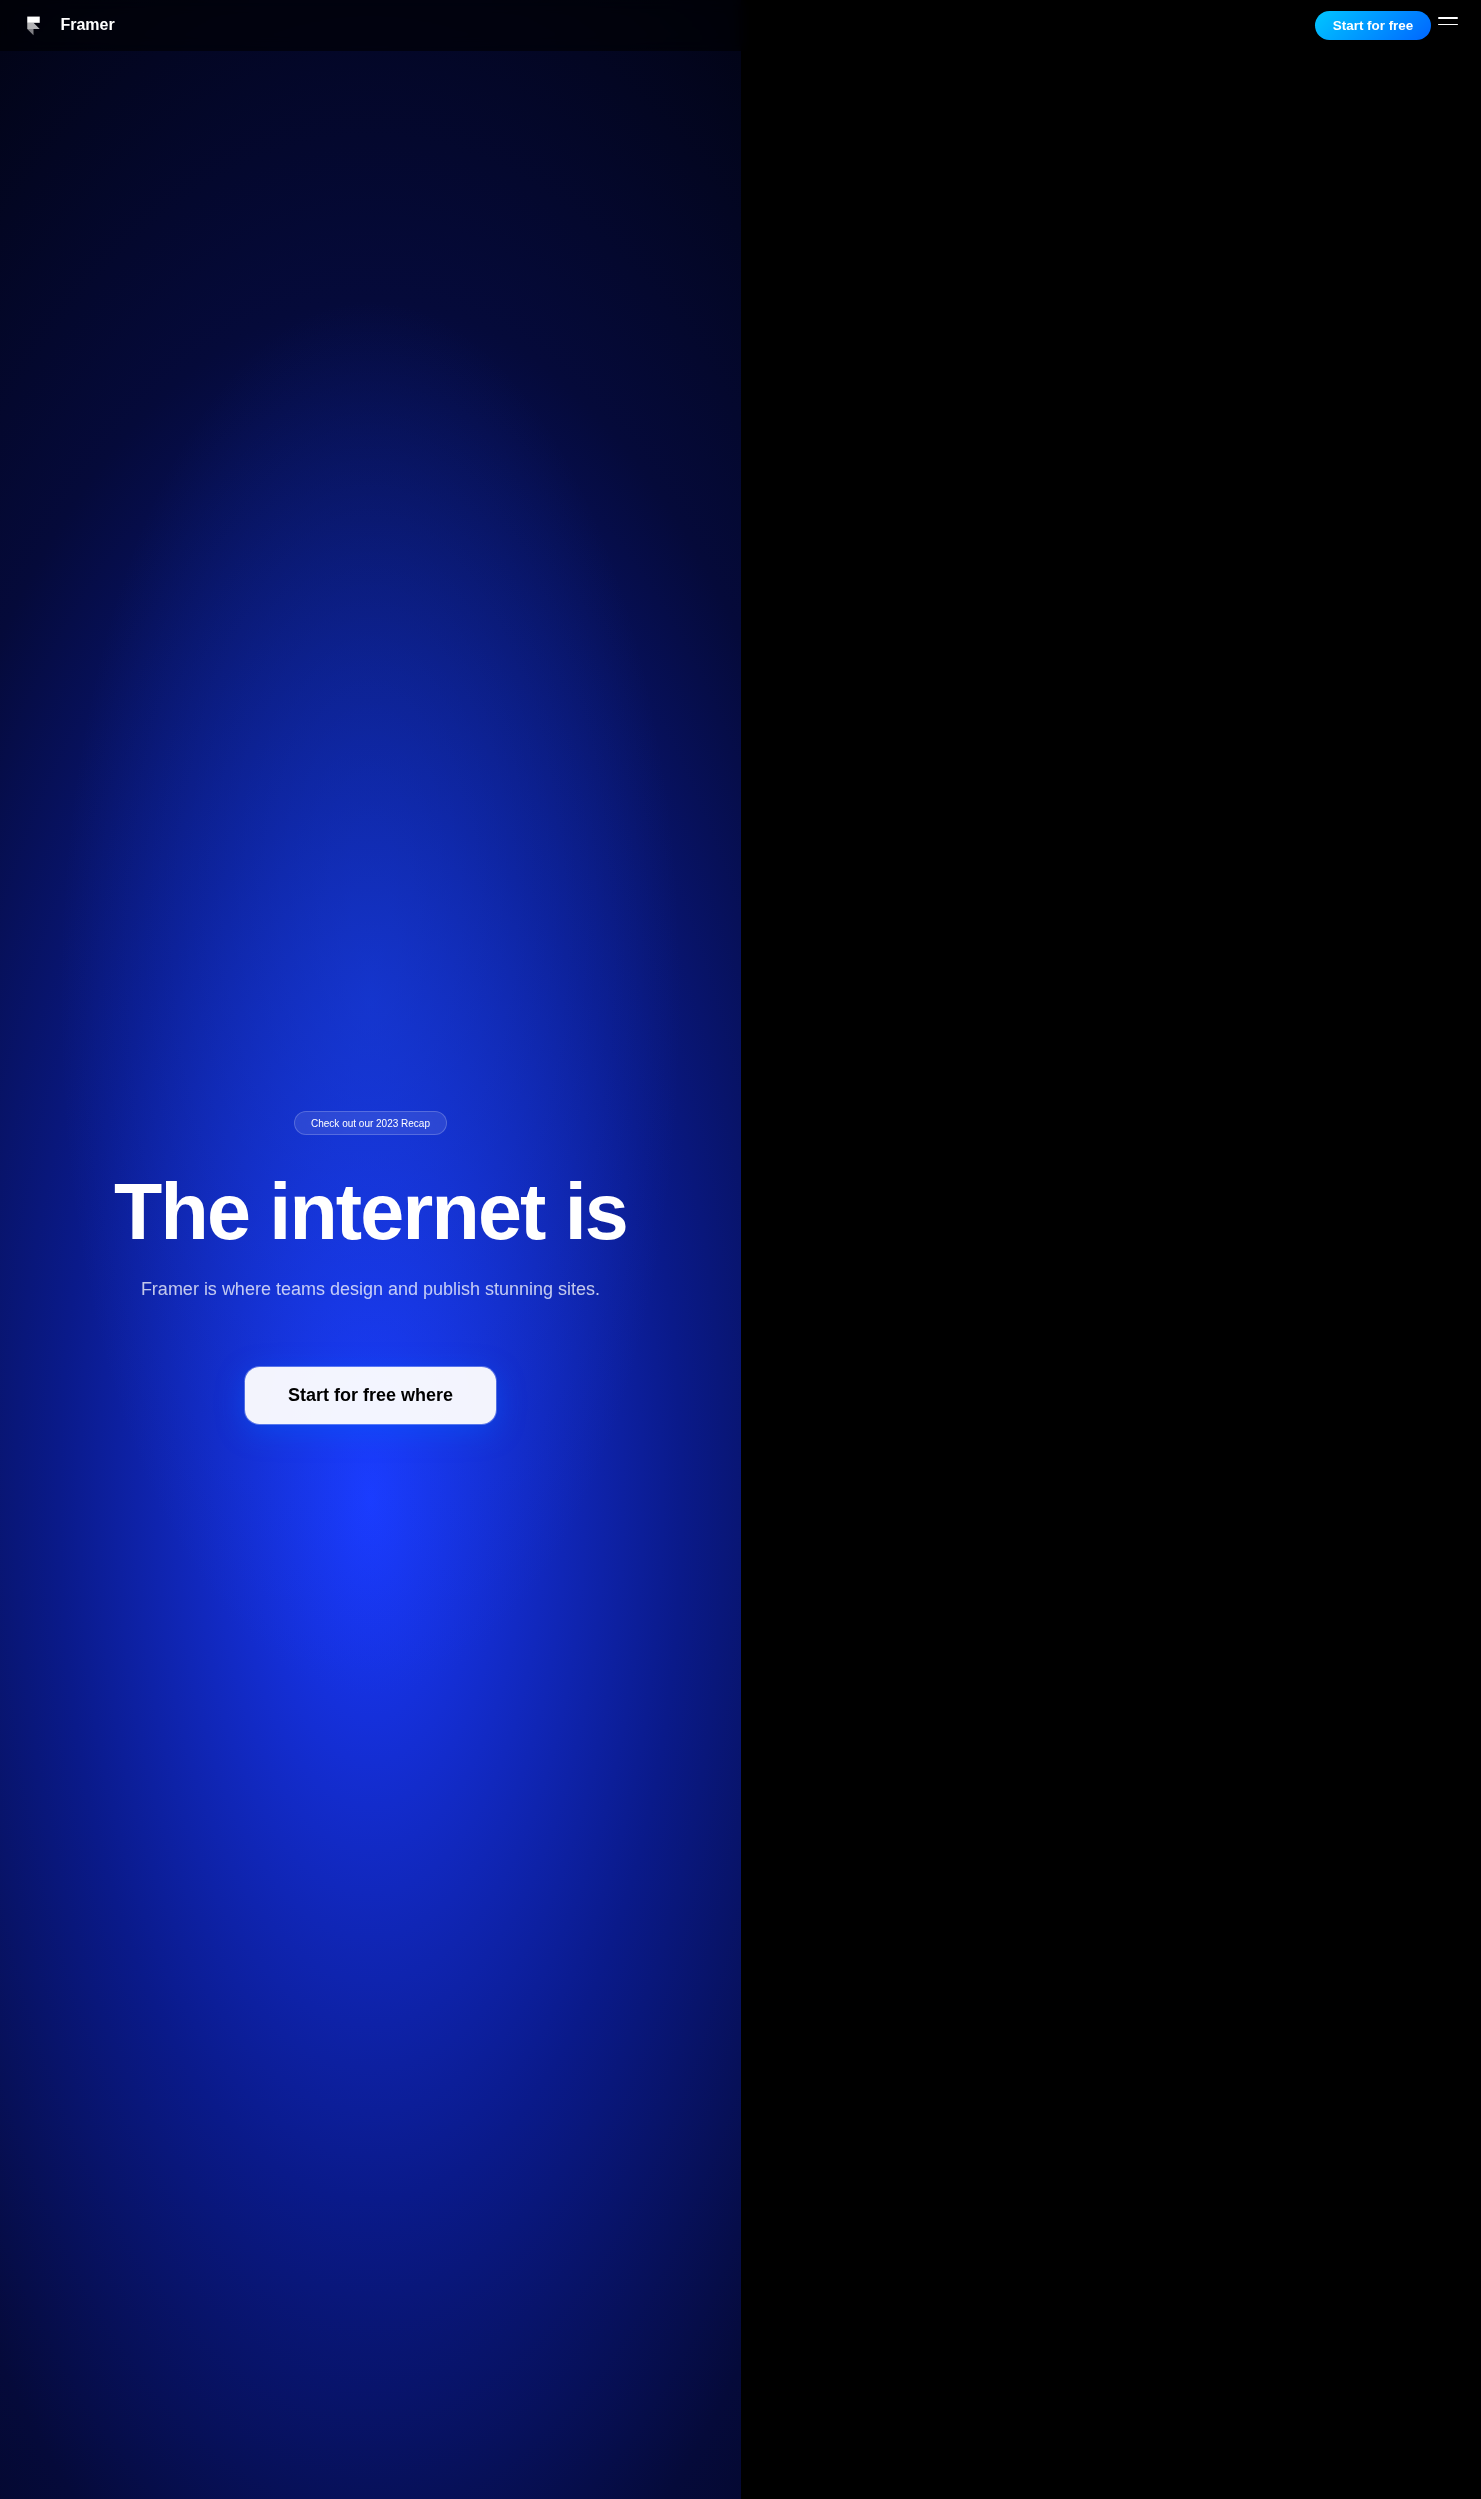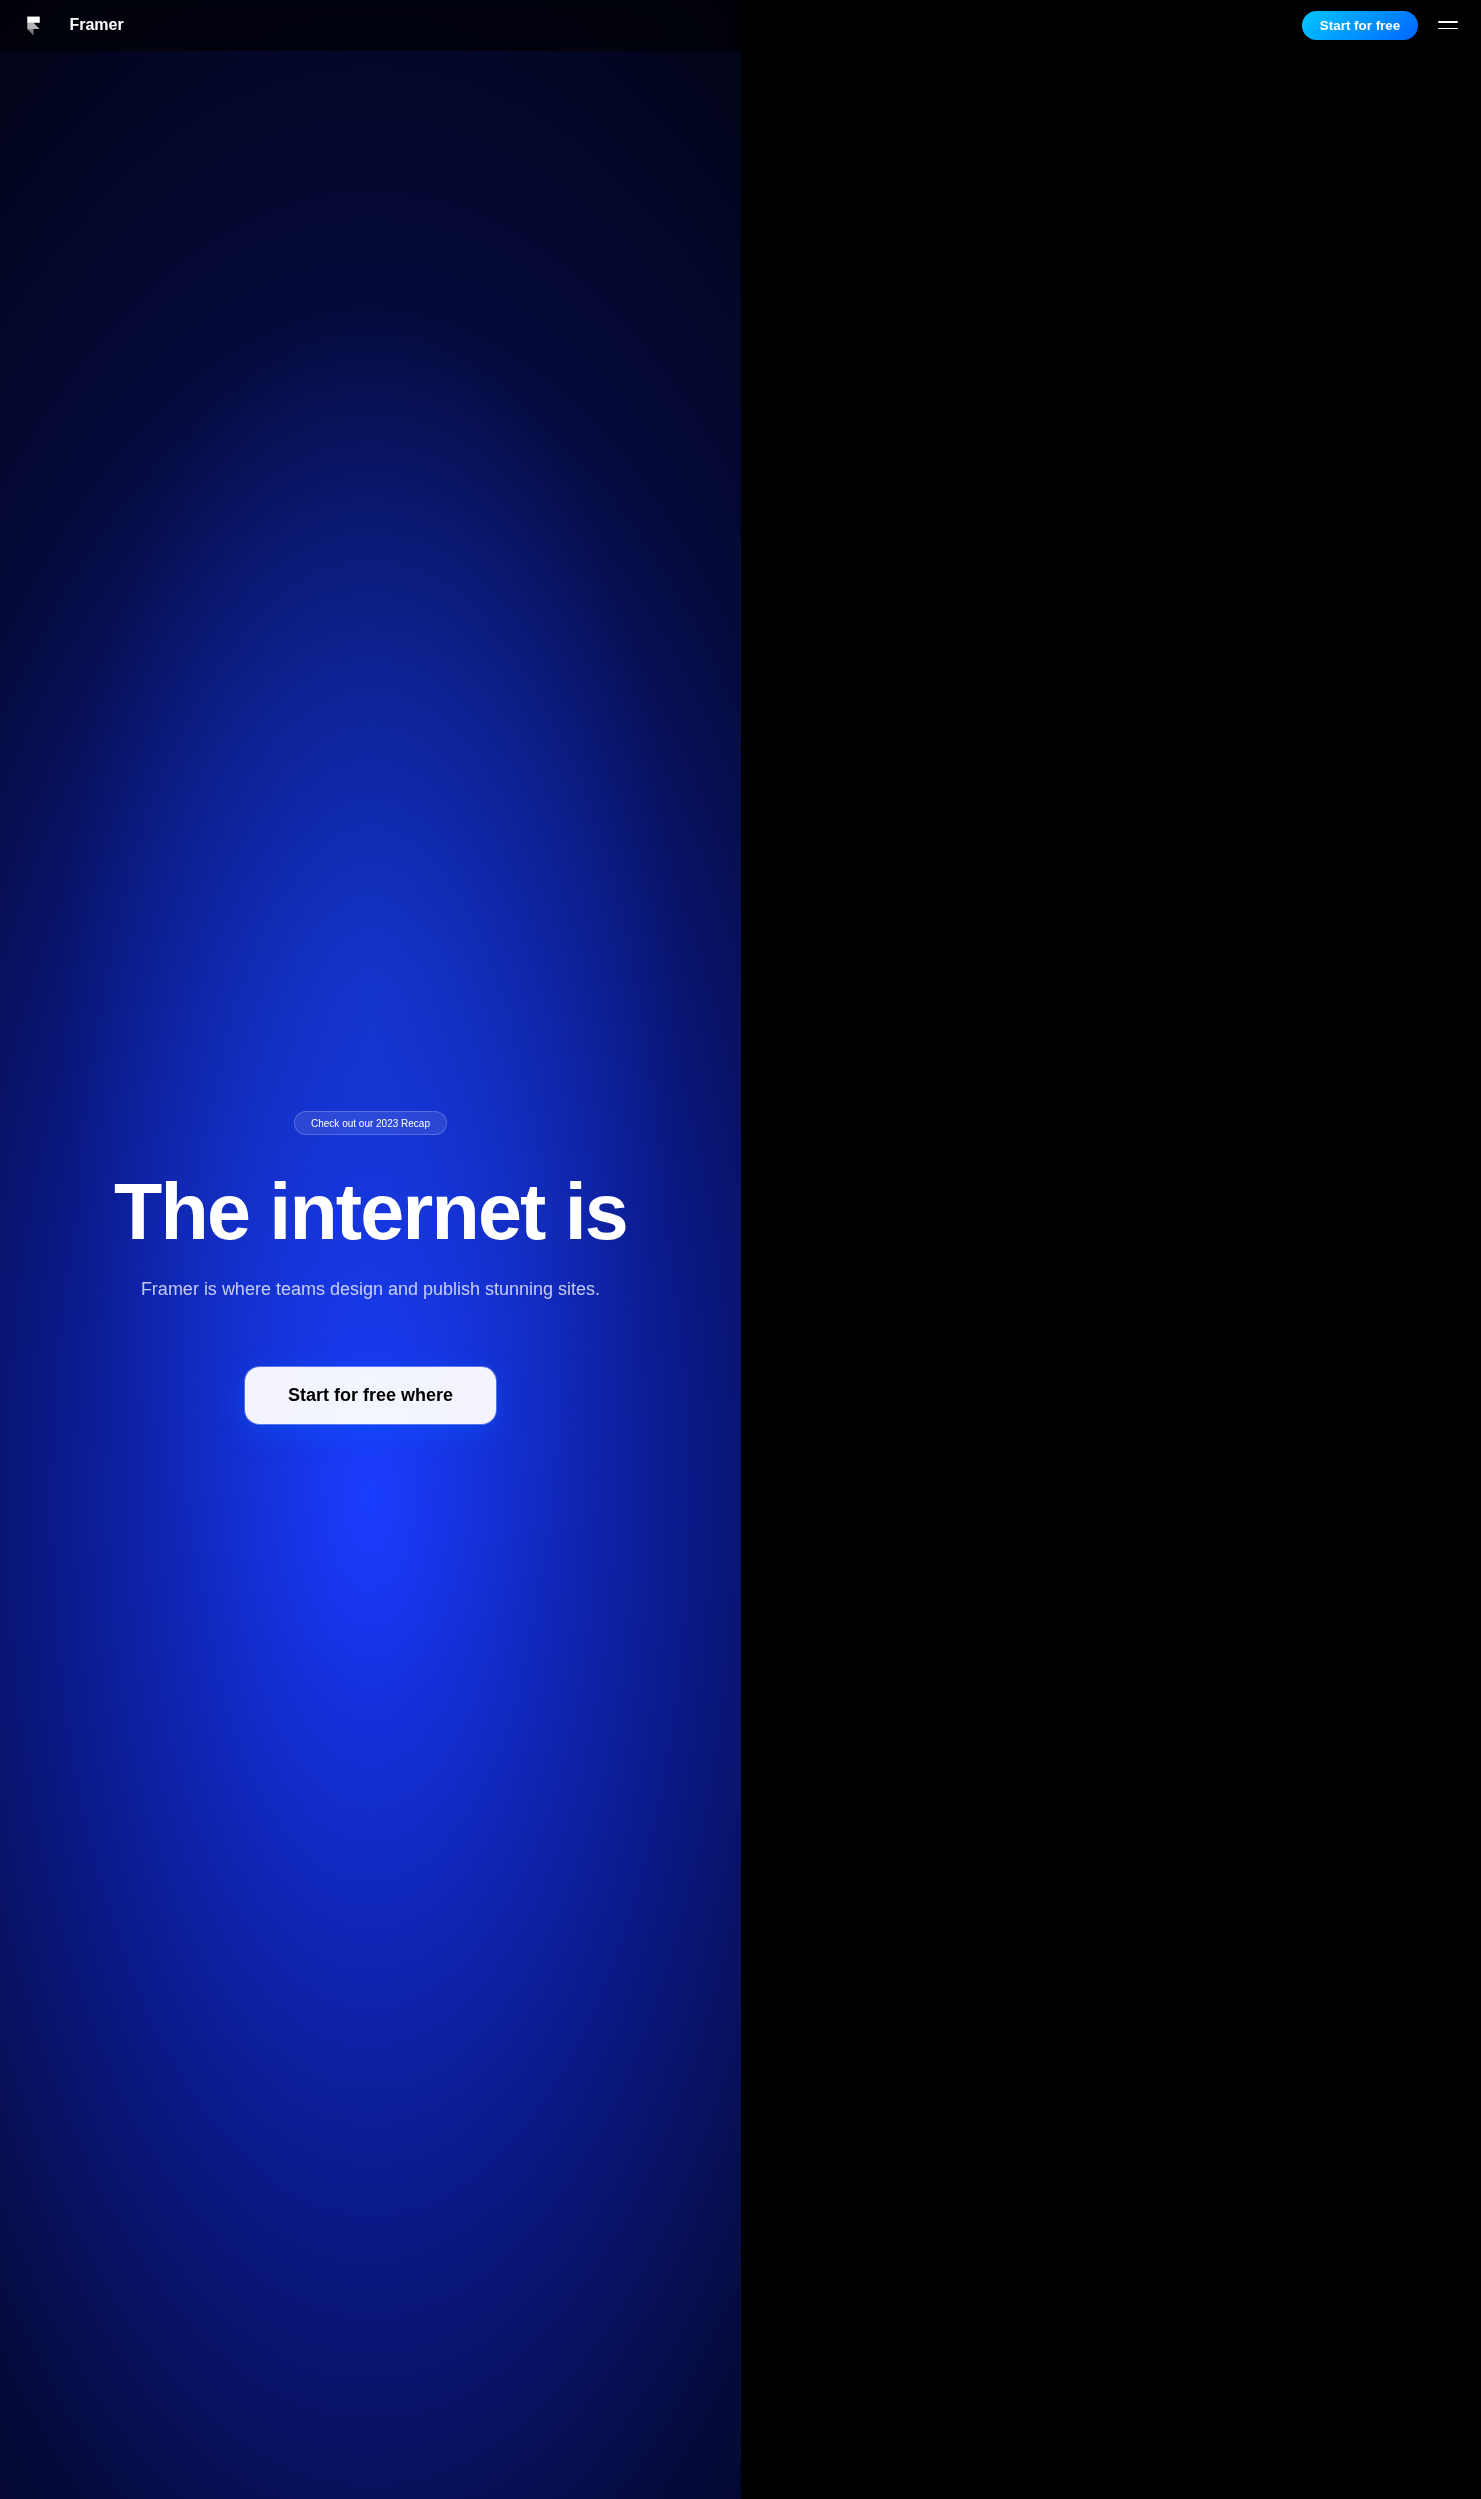--- a/index.html
+++ b/index.html
@@ -23,35 +23,35 @@
       align-items: center;
       justify-content: space-between;
       padding: 10.7px 21.4px;
       background: rgba(0,0,0,0.6);
       backdrop-filter: blur(7.1px);
     }
 
     .nav-logo {
       display: flex;
       align-items: center;
-      gap: 23px;
+      gap: 14px;
       font-size: 16px;
       font-weight: 600;
       color: #fff;
     }
 
     .framer-icon {
       width: 25px;
       height: 25px;
     }
 
     .nav-right {
       display: flex;
-      align-items: center;
-      gap: 20px;
+      align-items: flex-start;
+      gap: 7px;
     }
 
     .btn-start {
       background: linear-gradient(135deg, #00c6ff, #0066ff);
       color: #fff;
       border: none;
       border-radius: 18px;
       padding: 7.1px 18px;
       font-size: 13.4px;
       font-weight: 600;

